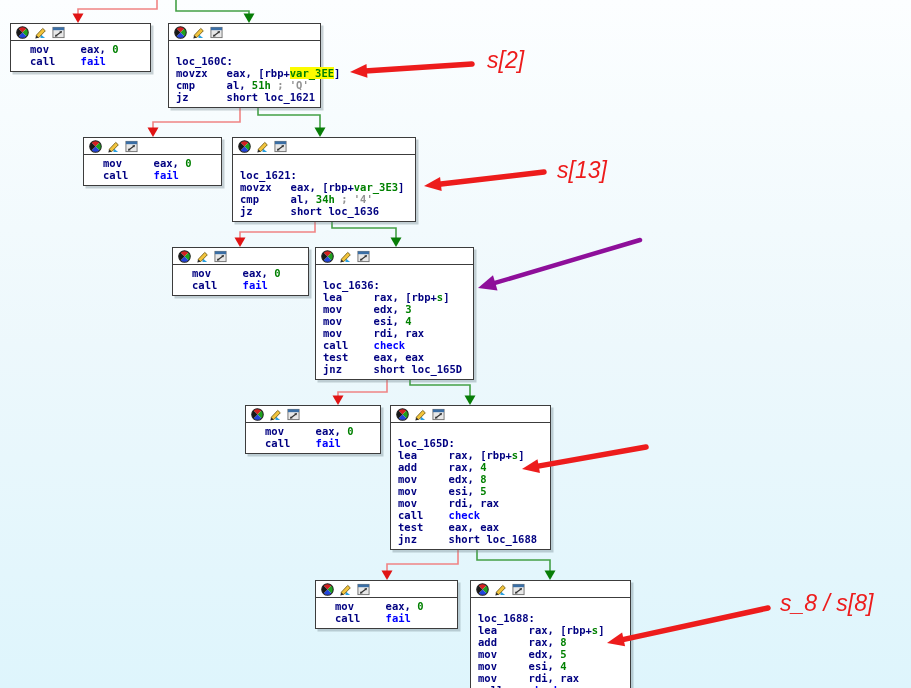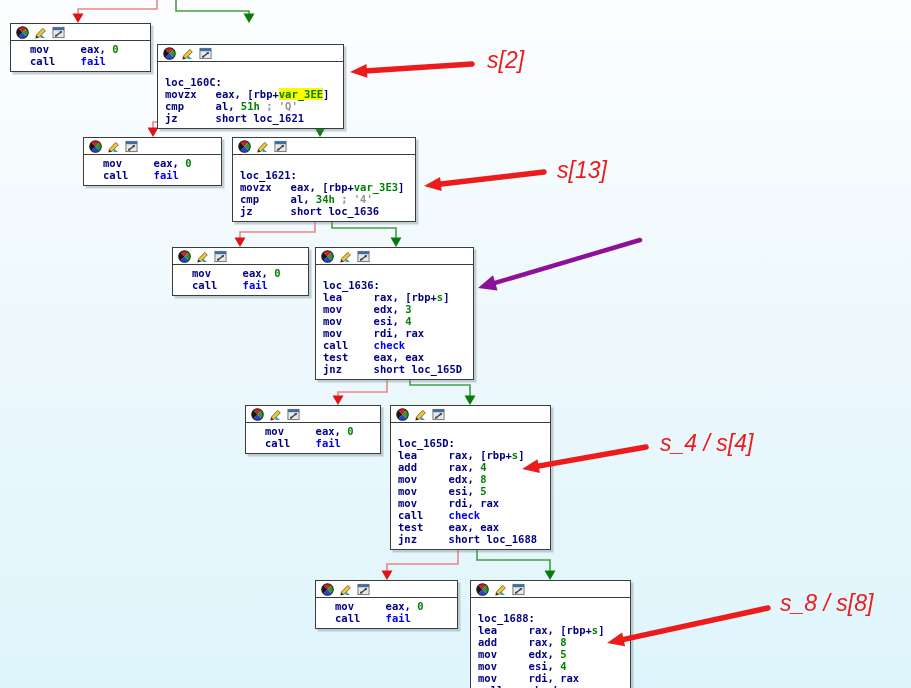--- a/index.html
+++ b/index.html
@@ -78,21 +78,21 @@
           <span class="node-icon"><svg width="13" height="13" viewBox="0 0 14 14">
               <rect x="1" y="1.5" width="12" height="11" fill="#e8e8e8" stroke="#707070" stroke-width="1"></rect>
               <rect x="1" y="1.5" width="12" height="3" fill="#3a6ea5"></rect>
               <path d="M3.6,11 L10.4,6" stroke="#333" stroke-width="1.3"></path>
               <polygon points="10.8,5.6 7.8,6 9.8,8.2" fill="#333"></polygon>
               <polygon points="3.2,11.4 6.2,11 4.2,8.8" fill="#333"></polygon>
             </svg></span>
         </div>
         <div class="node-body"><div class="asm-line"><span style="color: rgb(0, 0, 128);">mov     eax, </span><span style="color: rgb(0, 128, 0);">0</span></div><div class="asm-line"><span style="color: rgb(0, 0, 128);">call    </span><span style="color: rgb(0, 0, 255);">fail</span></div></div>
       </div>
-      <div class="node" style="left: 157px; top: 23px; width: 187px; height: 85px; border-color: rgb(60, 60, 60); background: rgb(255, 255, 255); margin-top: 21px;">
+      <div class="node" style="left: 168px; top: 23px; width: 153px; height: 85px; border-color: rgb(60, 60, 60); background: rgb(255, 255, 255);">
         <div class="node-titlebar" style="border-color: rgb(60, 60, 60);">
           <span class="node-icon"><svg width="13" height="13" viewBox="0 0 14 14">
               <path d="M7,7 L2.6,2.6 A6.2,6.2 0 0 1 11.4,2.6 Z" fill="#d42020"></path>
               <path d="M7,7 L11.4,2.6 A6.2,6.2 0 0 1 11.4,11.4 Z" fill="#1fa11f"></path>
               <path d="M7,7 L11.4,11.4 A6.2,6.2 0 0 1 2.6,11.4 Z" fill="#2244dd"></path>
               <path d="M7,7 L2.6,11.4 A6.2,6.2 0 0 1 2.6,2.6 Z" fill="#181818"></path>
               <circle cx="7" cy="7" r="6.2" fill="none" stroke="#222" stroke-width="1.1"></circle>
             </svg></span>
           <span class="node-icon"><svg width="13" height="13" viewBox="0 0 14 14">
               <polygon points="7,13 12,13 7,9" fill="#2aa0e0"></polygon>
@@ -310,16 +310,15 @@
       <line x1="640" y1="240" x2="493.3407698033342" y2="283.454586724938" stroke="#8e0f9a" stroke-width="4.5" stroke-linecap="round"></line>
       <polygon points="478,288 492.98565939122,275.21602516388816 497.53107266628194,290.55679496722234" fill="#8e0f9a"></polygon>
       <line x1="646" y1="447" x2="536.7693489906997" y2="466.3796316306823" stroke="#ed1c1c" stroke-width="5.5" stroke-linecap="round"></line>
       <polygon points="522,469 537.5157569504447,459.1378863191135 539.9614340951412,472.92261204376643" fill="#ed1c1c"></polygon>
       <line x1="768" y1="608" x2="621.657645458842" y2="639.8135553350344" stroke="#ed1c1c" stroke-width="5.5" stroke-linecap="round"></line>
       <polygon points="607,643 622.1249906763703,632.5484614989126 625.0990056970049,646.2289305938319" fill="#ed1c1c"></polygon>
     </svg>
   <div id="ann-text-layer">
       <div class="ann-text" style="left: 487px; top: 47px; color: rgb(237, 28, 28);">s[2]</div>
       <div class="ann-text" style="left: 557px; top: 157px; color: rgb(237, 28, 28);">s[13]</div>
-      <div class="ann-text" style="left: 660px; top: 430px; color: rgb(237, 28, 28);">s_4 / s[4]</div>
       <div class="ann-text" style="left: 780px; top: 590px; color: rgb(237, 28, 28);">s_8 / s[8]</div>
     </div>
 </div>
 
 </body></html>

